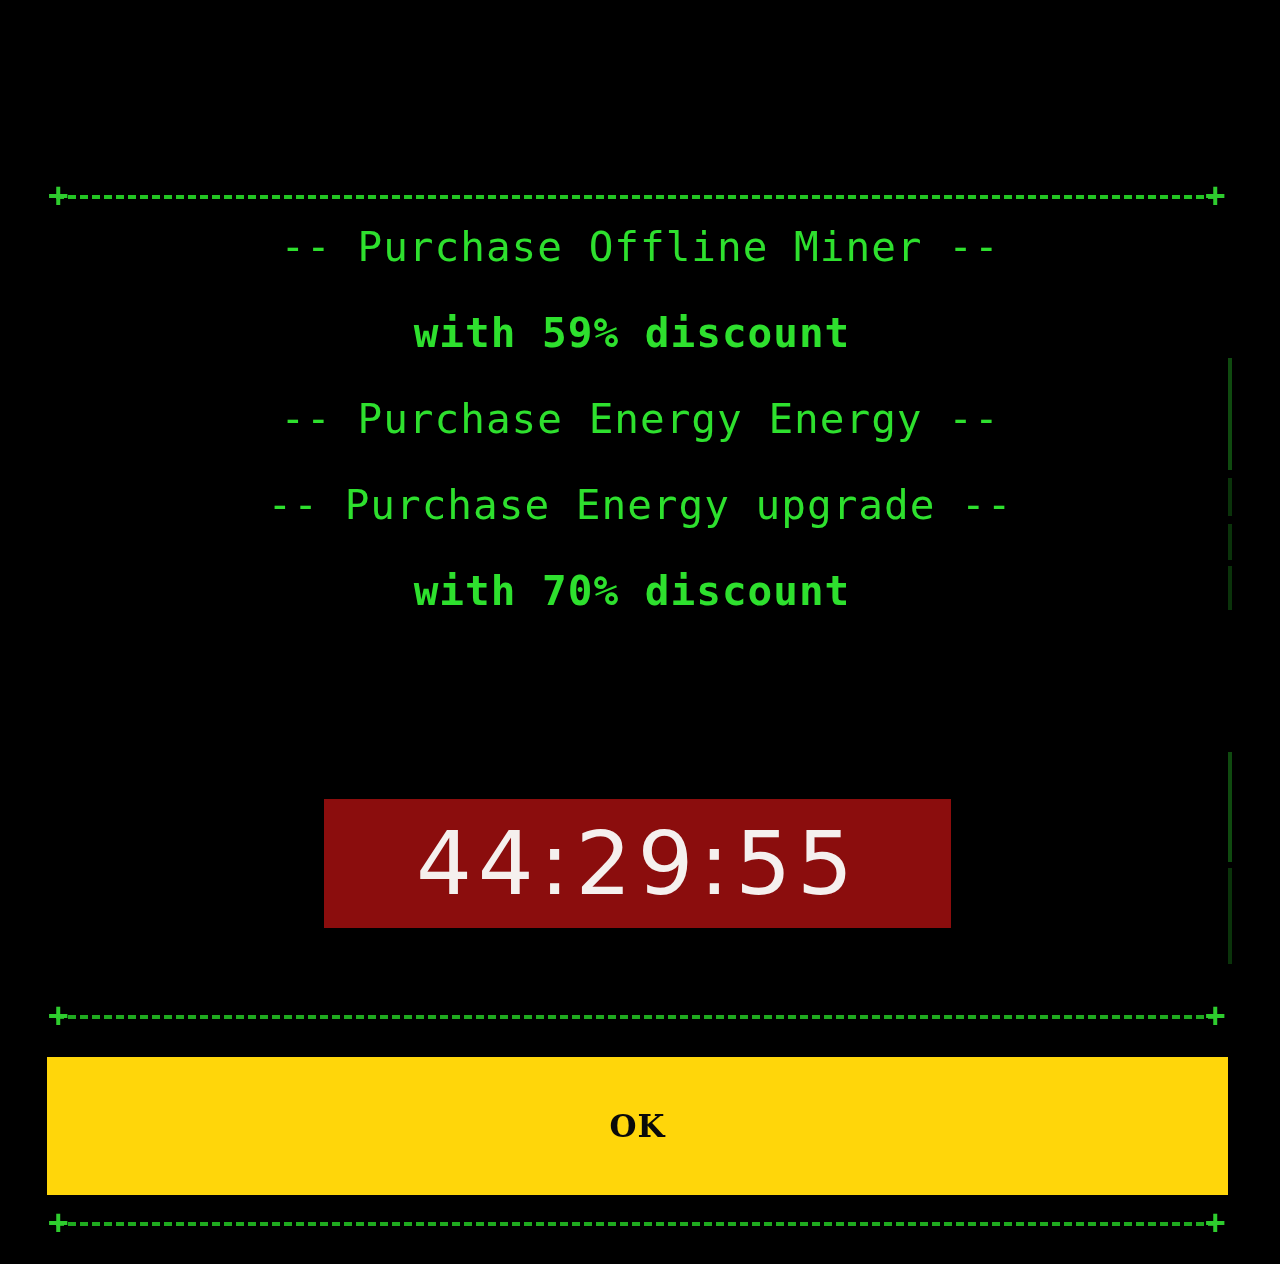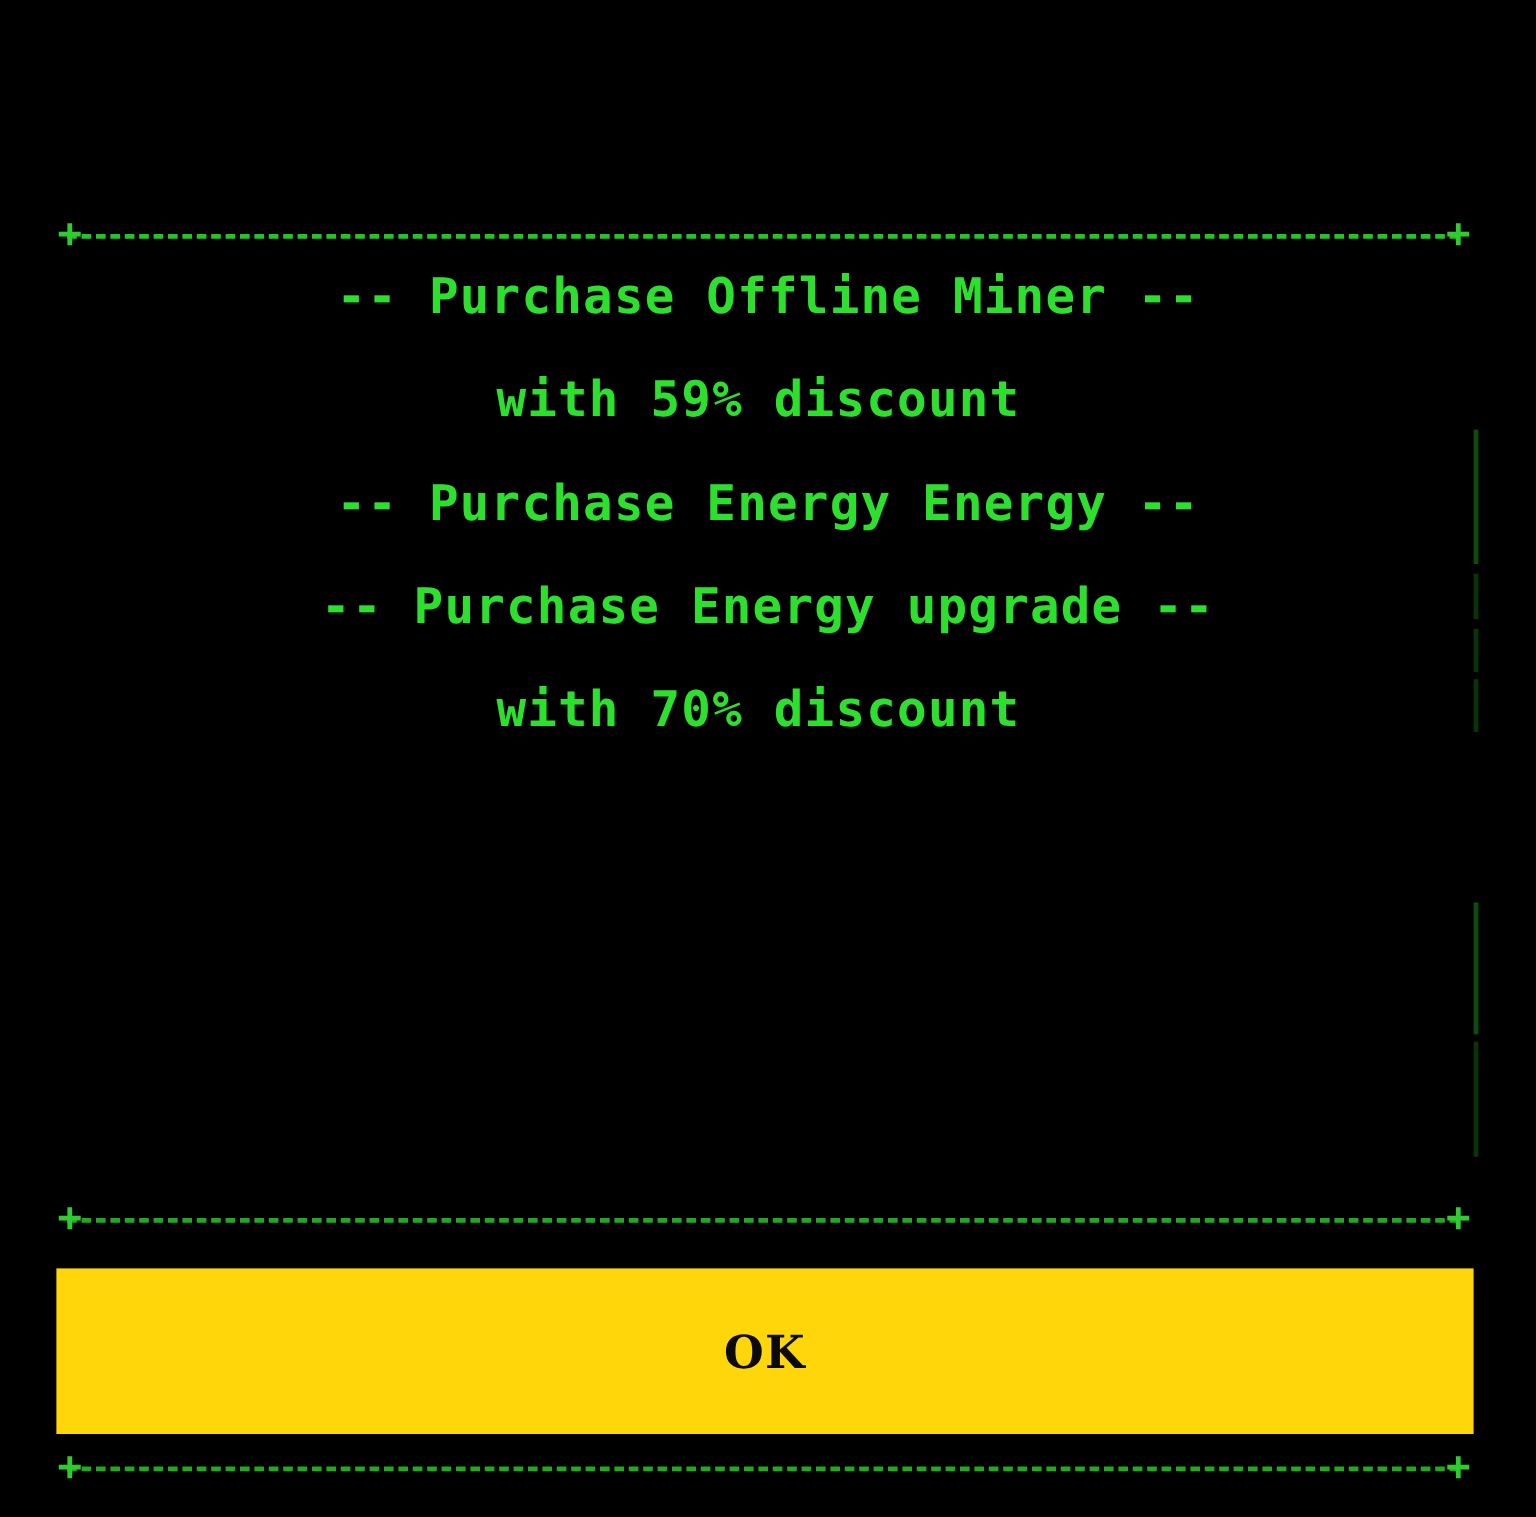--- a/index.html
+++ b/index.html
@@ -139,21 +139,21 @@
   #offers {
     position: absolute;
     left: 0;
     top: 215px;
     width: 1280px;
     text-align: center;
   }
   .offer-title {
     color: #2ee02e;
     font-size: 41px;
-    font-weight: 700;
+    font-weight: 400;
     line-height: 1;
     margin: 0;
     padding: 12px 0 0 0;
     white-space: nowrap;
     letter-spacing: 1px;
   }
   .offer-sub {
     color: #2ee02e;
     font-size: 41px;
     font-weight: 700;
@@ -197,21 +197,21 @@
     background: #ffd60a;
     display: flex;
     align-items: center;
     justify-content: center;
     cursor: pointer;
     border: none;
     padding: 0;
   }
   #ok-label {
     color: #0a0a0a;
-    font-size: 38px;
+    font-size: 31px;
     font-weight: 700;
     font-family: "DejaVu Serif", "Liberation Serif", serif;
     letter-spacing: 1px;
   }
 </style>
 </head>
 <body>
 
 <div id="screen">
 
@@ -246,18 +246,21 @@
       <p class="offer-title">-- Purchase Energy Energy --</p>
     </div>
 
     <div class="offer-block">
       <p class="offer-title">-- Purchase Energy upgrade --</p>
       <p class="offer-sub">with 70% discount</p>
     </div>
 
   </div>
 
+  <div id="countdown">
+    <span id="countdown-value">44:29:55</span>
+  </div>
 
   <div id="ok-button">
     <span id="ok-label">OK</span>
   </div>
 
 </div>
 
 </body></html>

